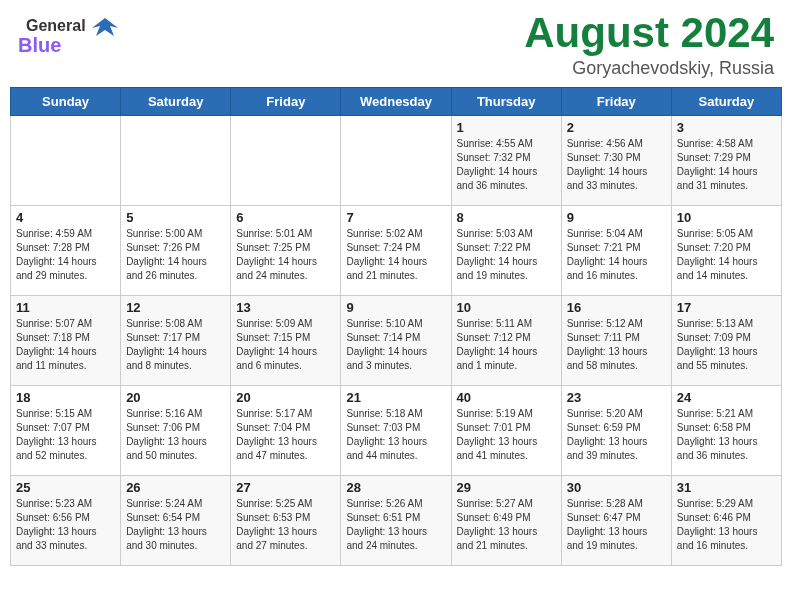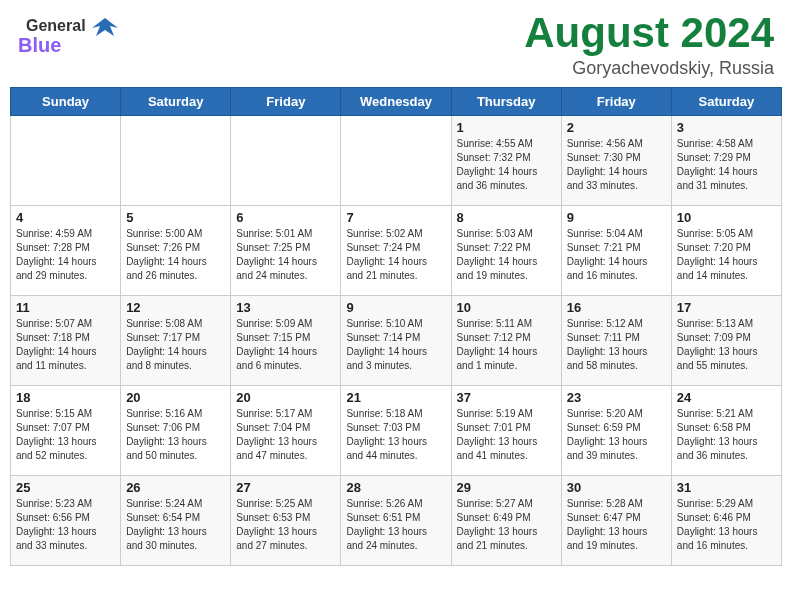--- a/index.html
+++ b/index.html
@@ -206,21 +206,21 @@
         </td>
         <td>
           <span class="day-number">20</span>
           <div class="day-info">Sunrise: 5:17 AM<br>Sunset: 7:04 PM<br>Daylight: 13 hours<br>and 47 minutes.</div>
         </td>
         <td>
           <span class="day-number">21</span>
           <div class="day-info">Sunrise: 5:18 AM<br>Sunset: 7:03 PM<br>Daylight: 13 hours<br>and 44 minutes.</div>
         </td>
         <td>
-          <span class="day-number">37</span>
+          <span class="day-number">40</span>
           <div class="day-info">Sunrise: 5:19 AM<br>Sunset: 7:01 PM<br>Daylight: 13 hours<br>and 41 minutes.</div>
         </td>
         <td>
           <span class="day-number">23</span>
           <div class="day-info">Sunrise: 5:20 AM<br>Sunset: 6:59 PM<br>Daylight: 13 hours<br>and 39 minutes.</div>
         </td>
         <td>
           <span class="day-number">24</span>
           <div class="day-info">Sunrise: 5:21 AM<br>Sunset: 6:58 PM<br>Daylight: 13 hours<br>and 36 minutes.</div>
         </td>

